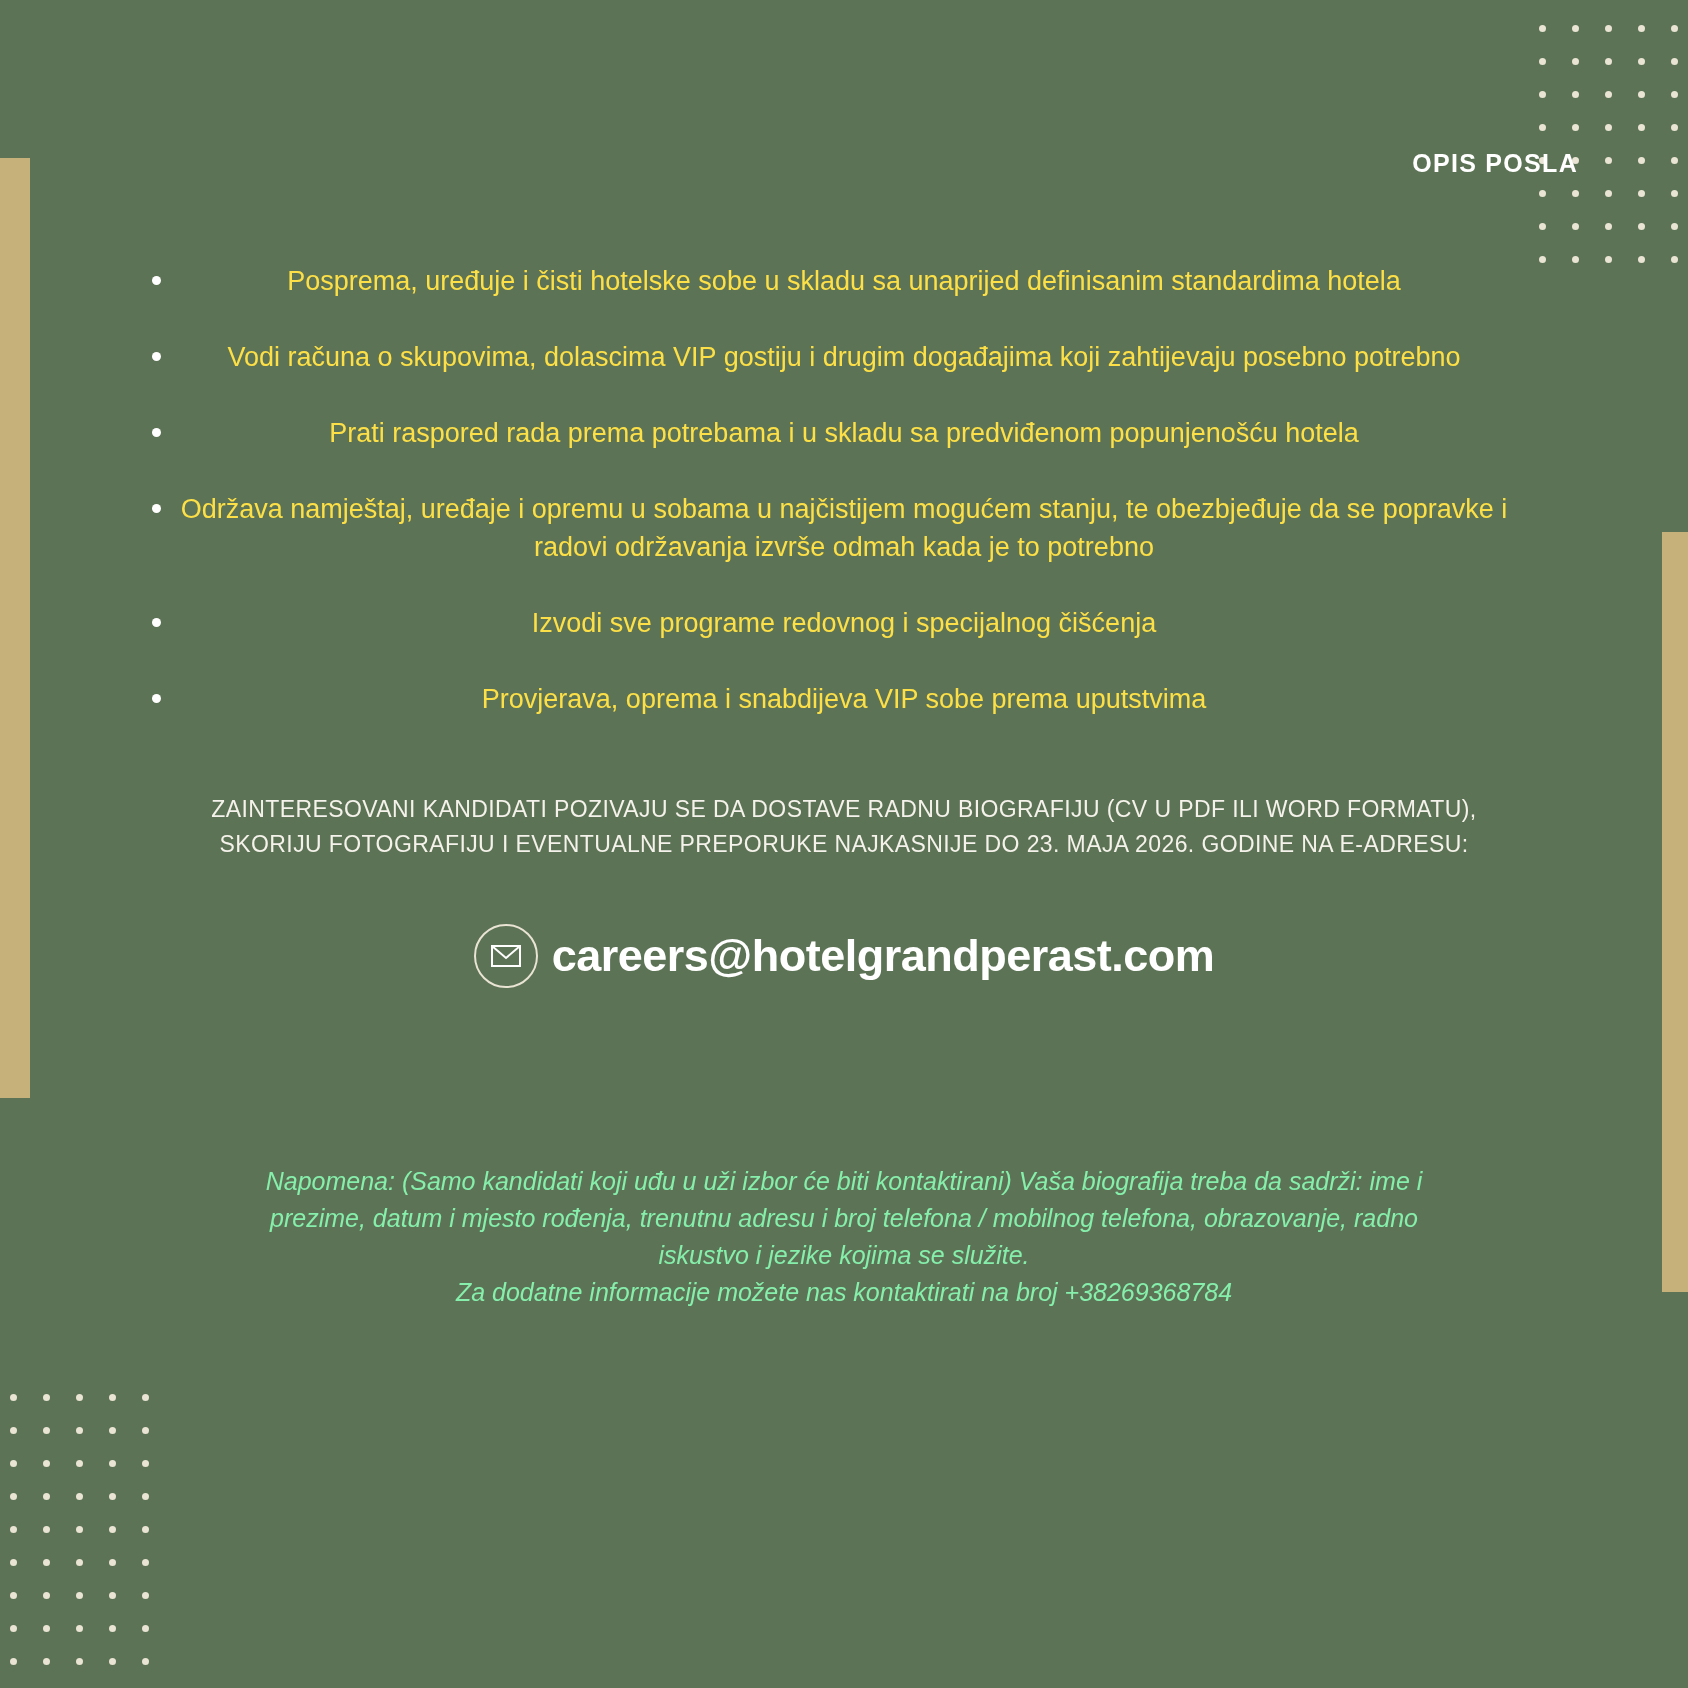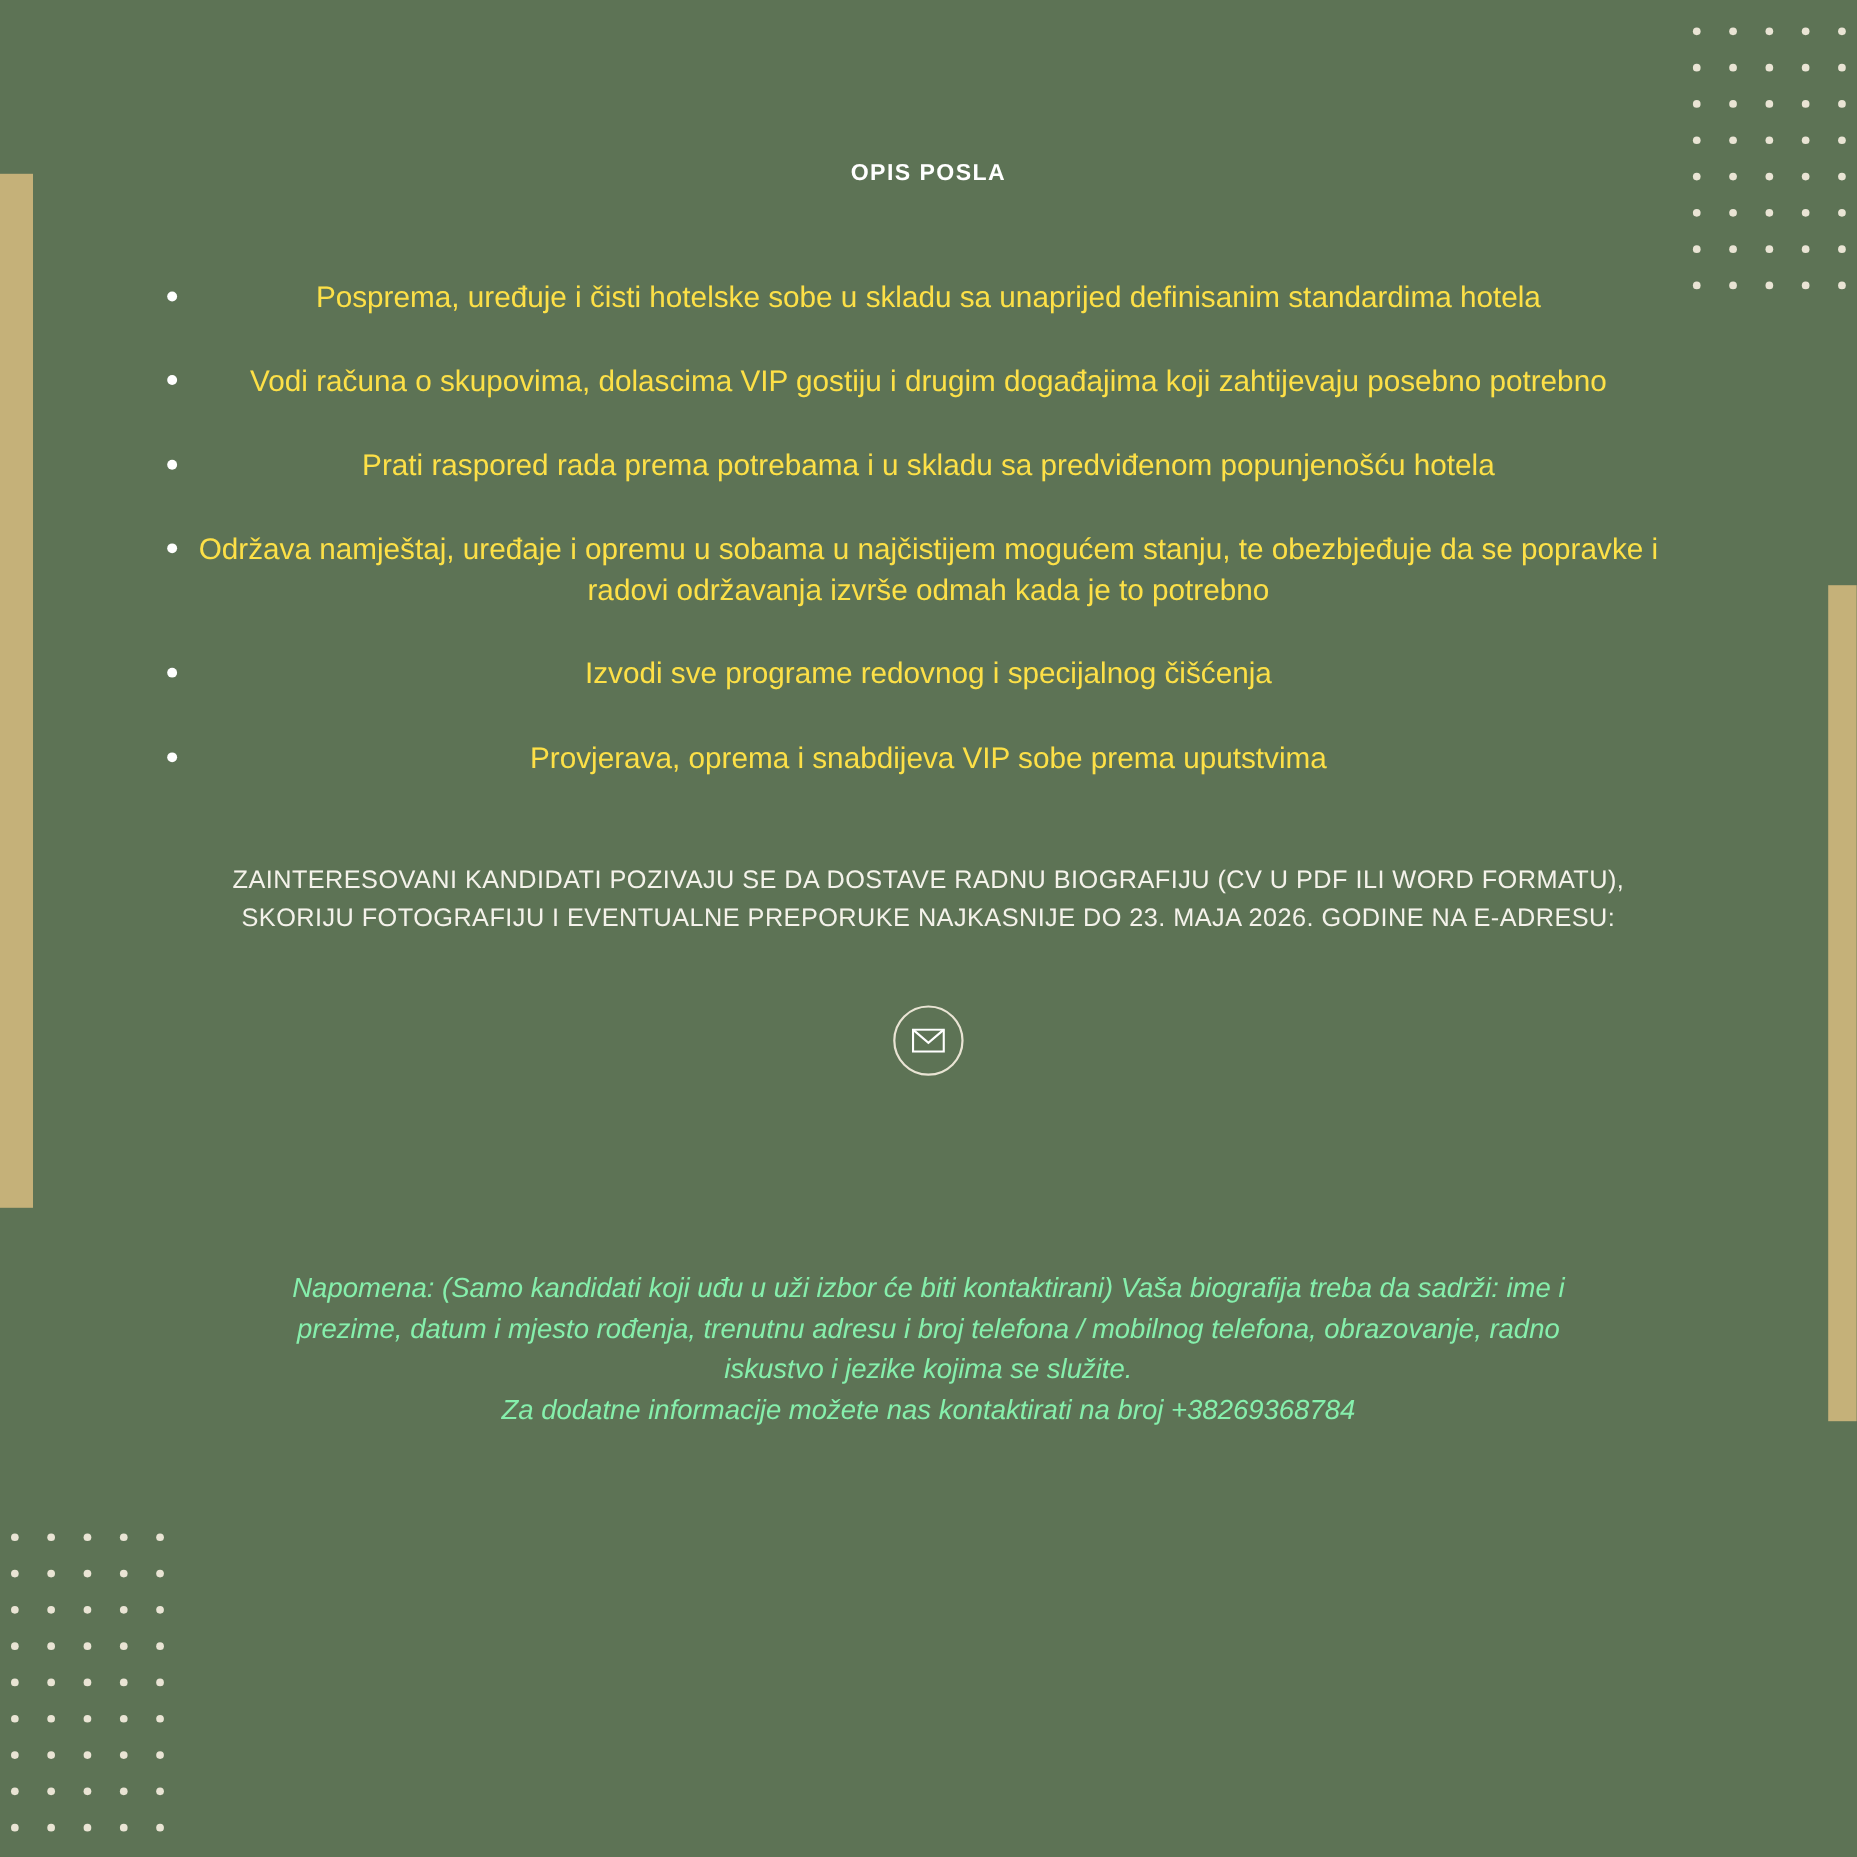--- a/index.html
+++ b/index.html
@@ -63,22 +63,22 @@
   .page {
     position: relative;
     z-index: 3;
     width: 1688px;
     height: 1688px;
     box-sizing: border-box;
     padding: 0 110px;
   }
 
   .section-title {
-    text-align: center;
-    font-size: 21px;
+    text-align: right;
+    font-size: 25px;
     font-weight: bold;
     letter-spacing: 1.3px;
     padding-top: 132px;
   }
 
   .duties {
     list-style: none;
     margin: 0;
     padding: 0;
     padding-top: 68px;
@@ -287,20 +287,21 @@
 
   <div class="call-to-action">ZAINTERESOVANI KANDIDATI POZIVAJU SE DA DOSTAVE RADNU BIOGRAFIJU (CV U PDF ILI WORD FORMATU), SKORIJU FOTOGRAFIJU I EVENTUALNE PREPORUKE NAJKASNIJE DO 23. MAJA 2026. GODINE NA E-ADRESU:</div>
 
   <div class="email-row">
     <span class="mail-icon">
       <svg width="30" height="22" viewBox="0 0 30 22" aria-hidden="true">
         <rect x="1" y="1" width="28" height="20" fill="none" stroke="#ffffff" stroke-width="2"></rect>
         <polyline points="1,1 15,13 29,1" fill="none" stroke="#ffffff" stroke-width="2"></polyline>
       </svg>
     </span>
+    <span class="email-text">careers@hotelgrandperast.com</span>
   </div>
 
   <div class="note">
     <p>Napomena: (Samo kandidati koji uđu u uži izbor će biti kontaktirani) Vaša biografija treba da sadrži: ime i prezime, datum i mjesto rođenja, trenutnu adresu i broj telefona / mobilnog telefona, obrazovanje, radno iskustvo i jezike kojima se služite.</p>
     <p>Za dodatne informacije možete nas kontaktirati na broj +38269368784</p>
   </div>
 
 </div>
 
 </body></html>

